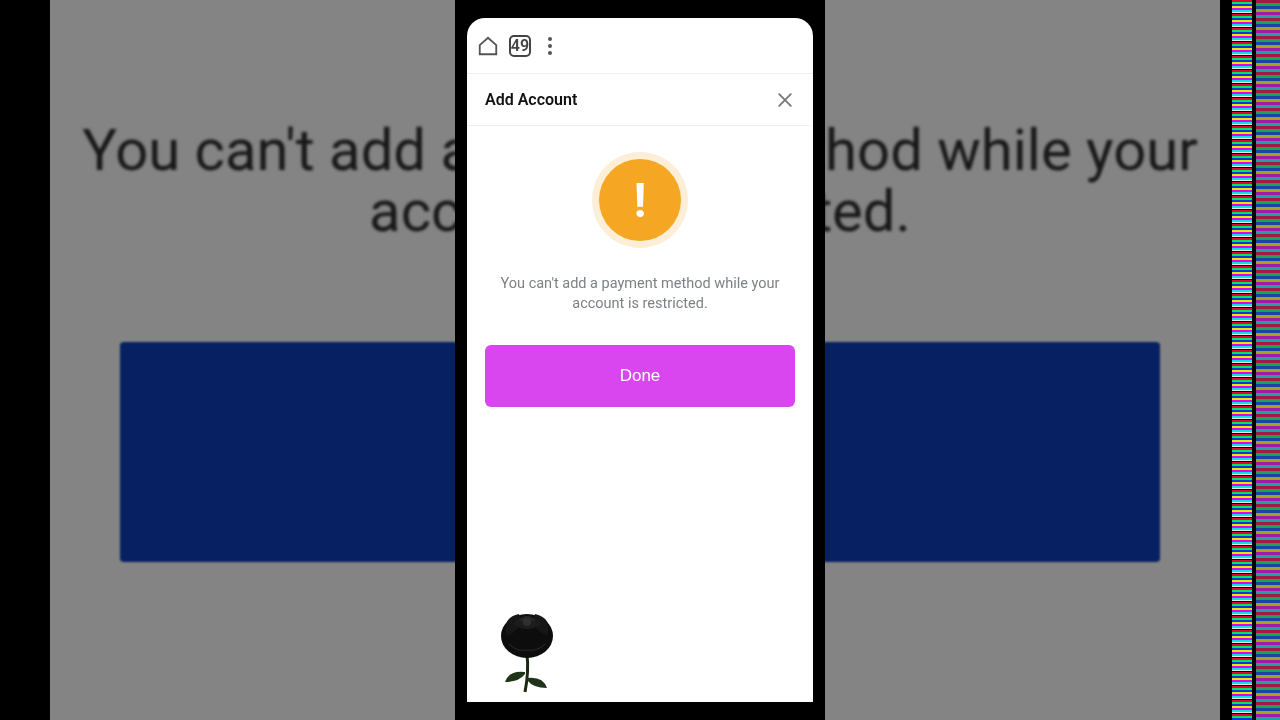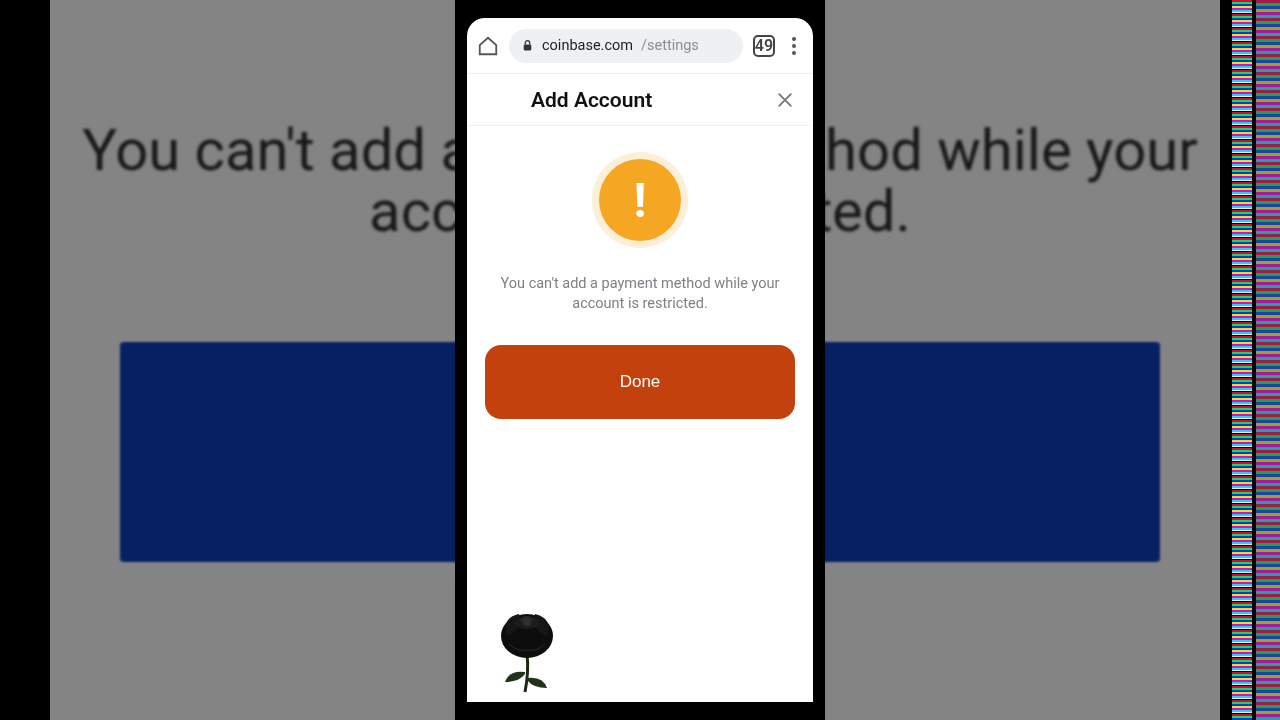--- a/index.html
+++ b/index.html
@@ -117,21 +117,21 @@
   .kebab { width: 18px; display:flex; flex-direction:column; align-items:center; gap:3px; }
   .kebab span { width:4px; height:4px; background:#555; border-radius:50%; }
 
   
   .modal-header {
     height: 52px;
     display:flex; align-items:center; justify-content:space-between;
     padding: 0 18px;
     border-bottom: 1px solid #eee;
   }
-  .modal-title { font-size: 21px; font-weight: 600; color:#111;margin-left:46px; }
+  .modal-title { font-size: 16px; font-weight: 600; color:#111; }
   .close-btn svg { width:20px; height:20px; display:block; }
 
   
   .modal-body {
     flex:1;
     display:flex; flex-direction:column; align-items:center;
     padding: 26px 18px 0;
   }
   .warn-wrap {
     width: 96px; height: 96px;
@@ -149,25 +149,25 @@
   .warn-msg {
     text-align:center;
     font-size: 14.5px;
     color: #7d8186;
     line-height: 1.35;
     max-width: 300px;
     margin-bottom: 32px;
   }
   .done-btn {
     width: 100%;
-    height: 74px;
-    background: #c2410c;
+    height: 62px;
+    background: #d946ef;
     color: #fff;
     border: none;
-    border-radius: 16px;
+    border-radius: 6px;
     font-size: 17px;
     font-weight: 500;
     cursor: pointer;
   }
 
   
   .avatar {
     position:absolute;
     left: 0; bottom: 0;
     width: 120px; height: 116px;
@@ -201,30 +201,20 @@
 
 <div class="phone">
   <div class="screen">
 
     <div class="chrome">
       <div class="home-icon">
         <svg viewBox="0 0 24 24" fill="none" stroke="#555" stroke-width="2">
           <path d="M3 11 L12 3 L21 11 V21 H3 Z"></path>
         </svg>
       </div>
-      <div class="urlbar">
-        <span class="lock-icon">
-          <svg viewBox="0 0 24 24" fill="#333">
-            <rect x="5" y="10" width="14" height="11" rx="2"></rect>
-            <path d="M8 10 V7 a4 4 0 0 1 8 0 V10" fill="none" stroke="#333" stroke-width="2.4"></path>
-          </svg>
-        </span>
-        <span class="url-domain">coinbase.com</span>
-          <span class="url-path">/settings</span>
-      </div>
       <div class="tabcount">49</div>
       <div class="kebab">
         <span></span>
           <span></span>
           <span></span>
       </div>
     </div>
 
     <div class="modal-header">
       <div class="modal-title">Add Account</div>

